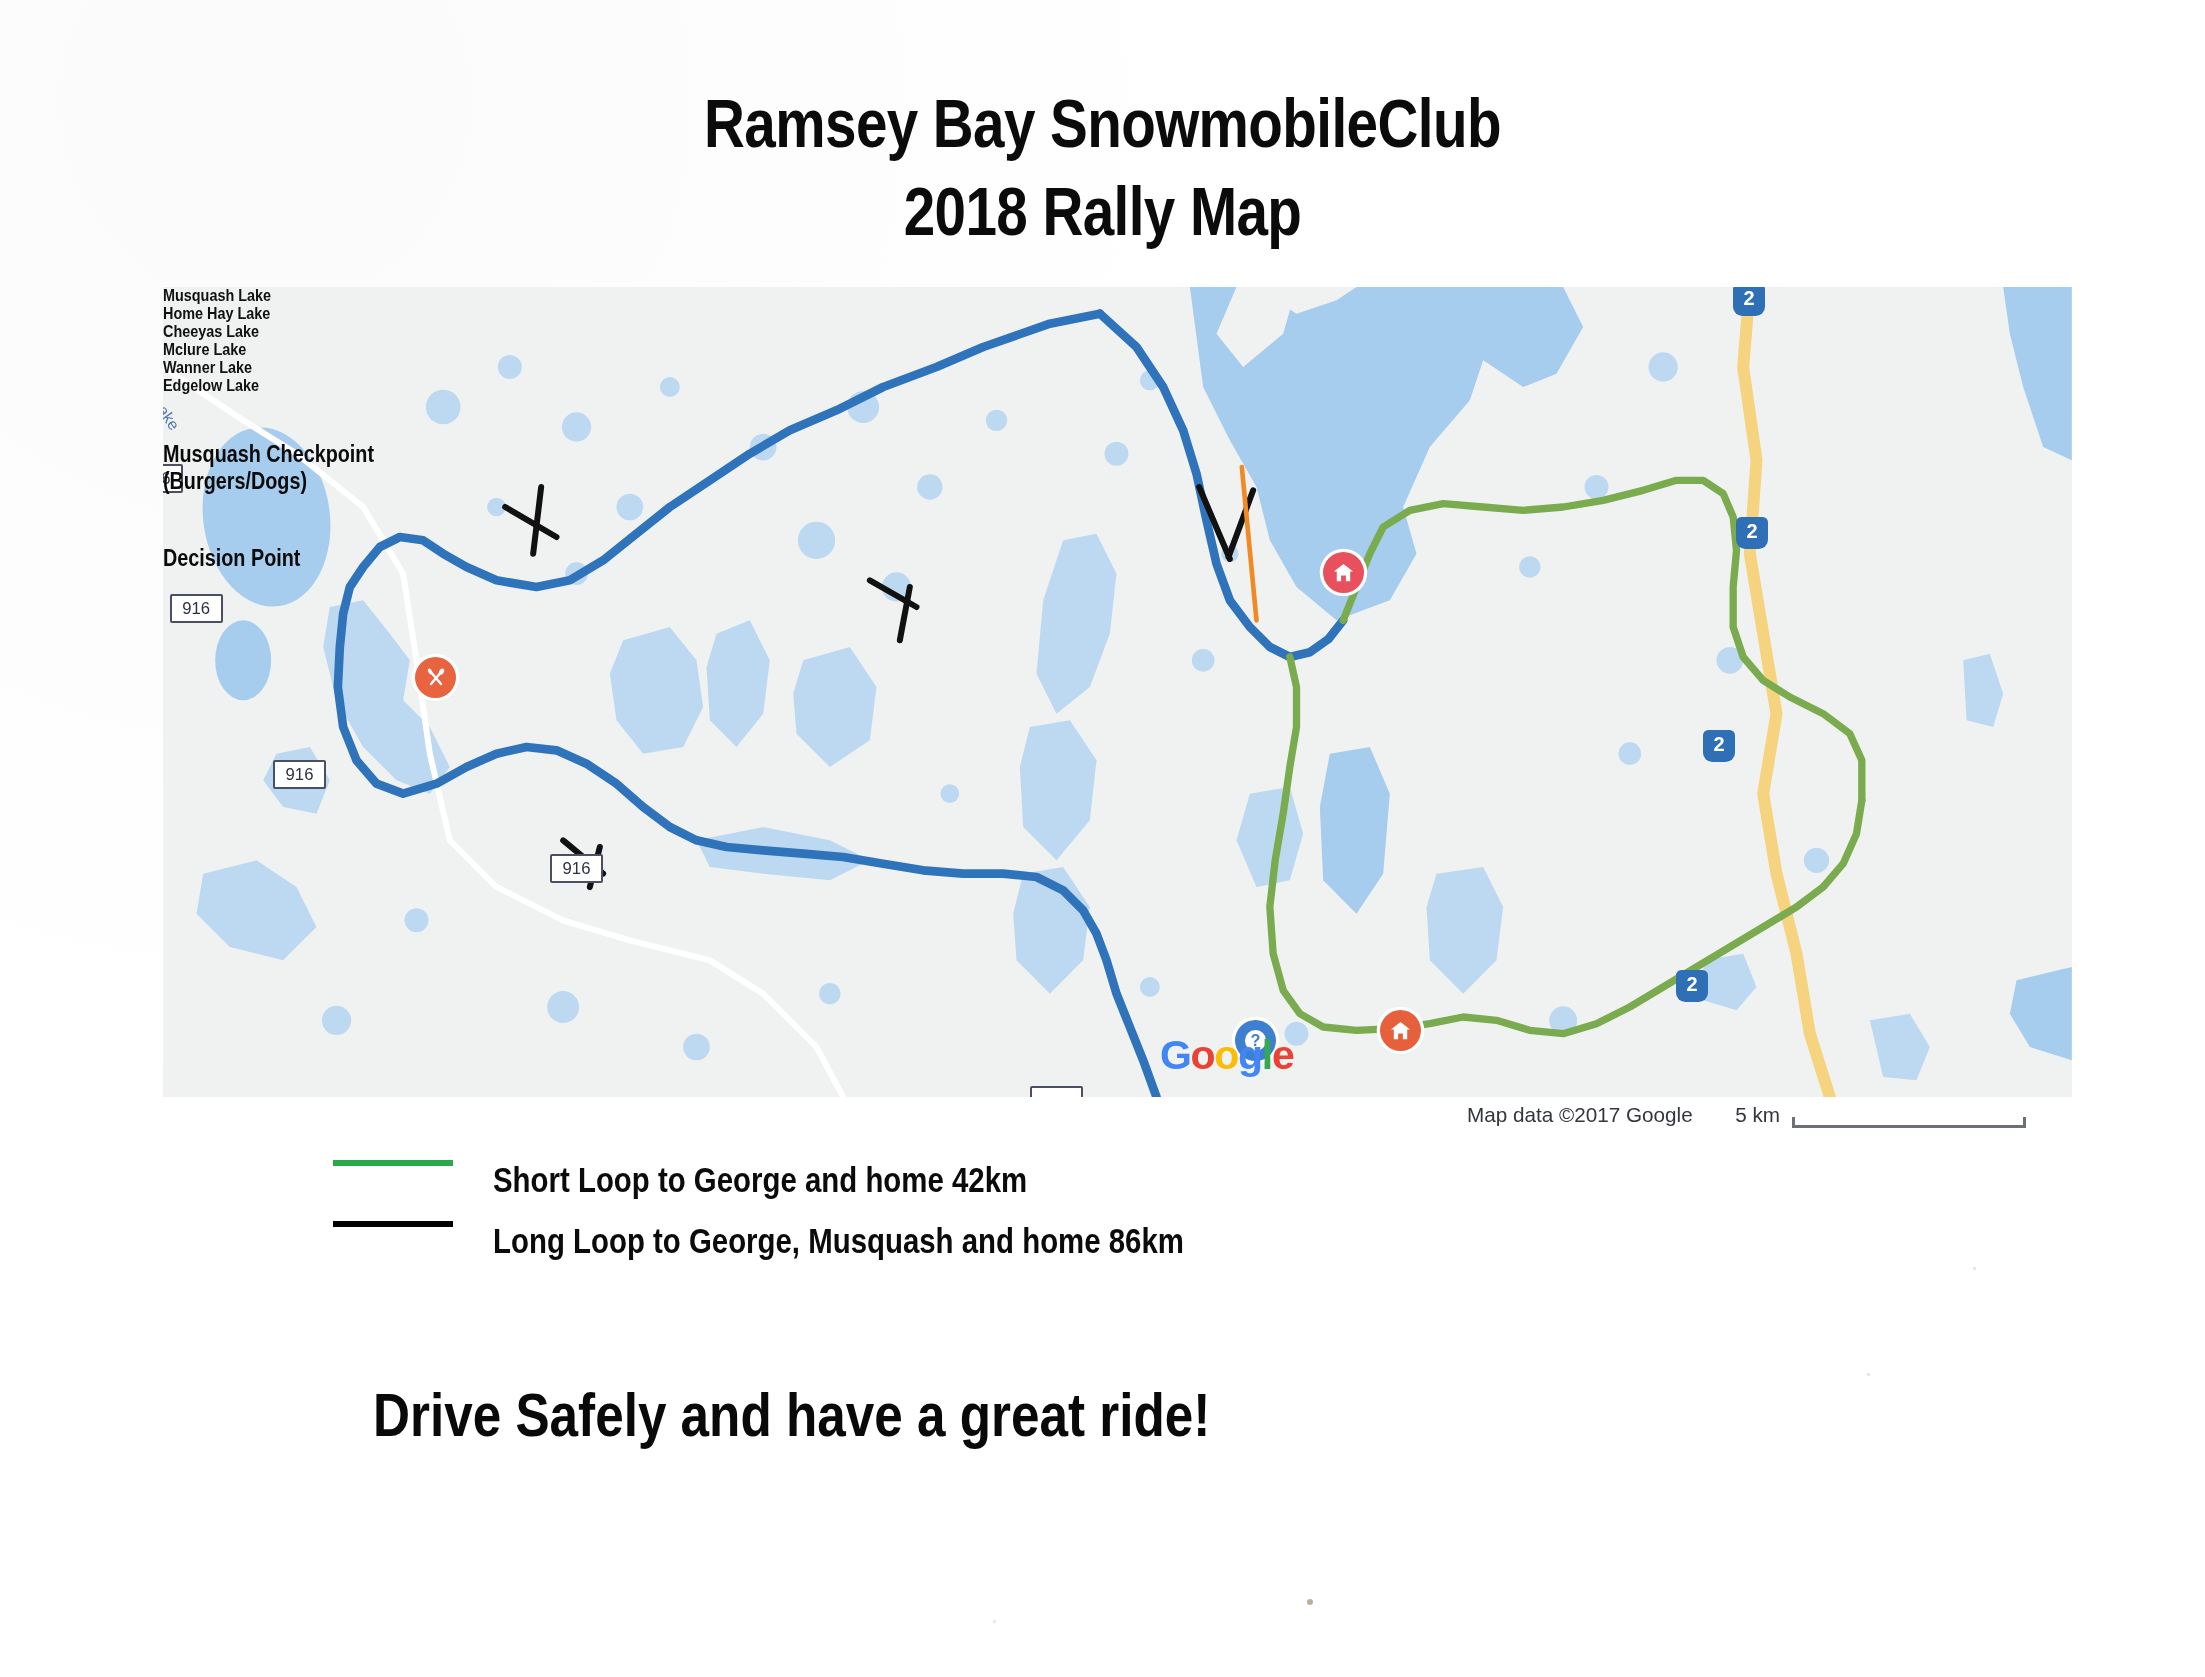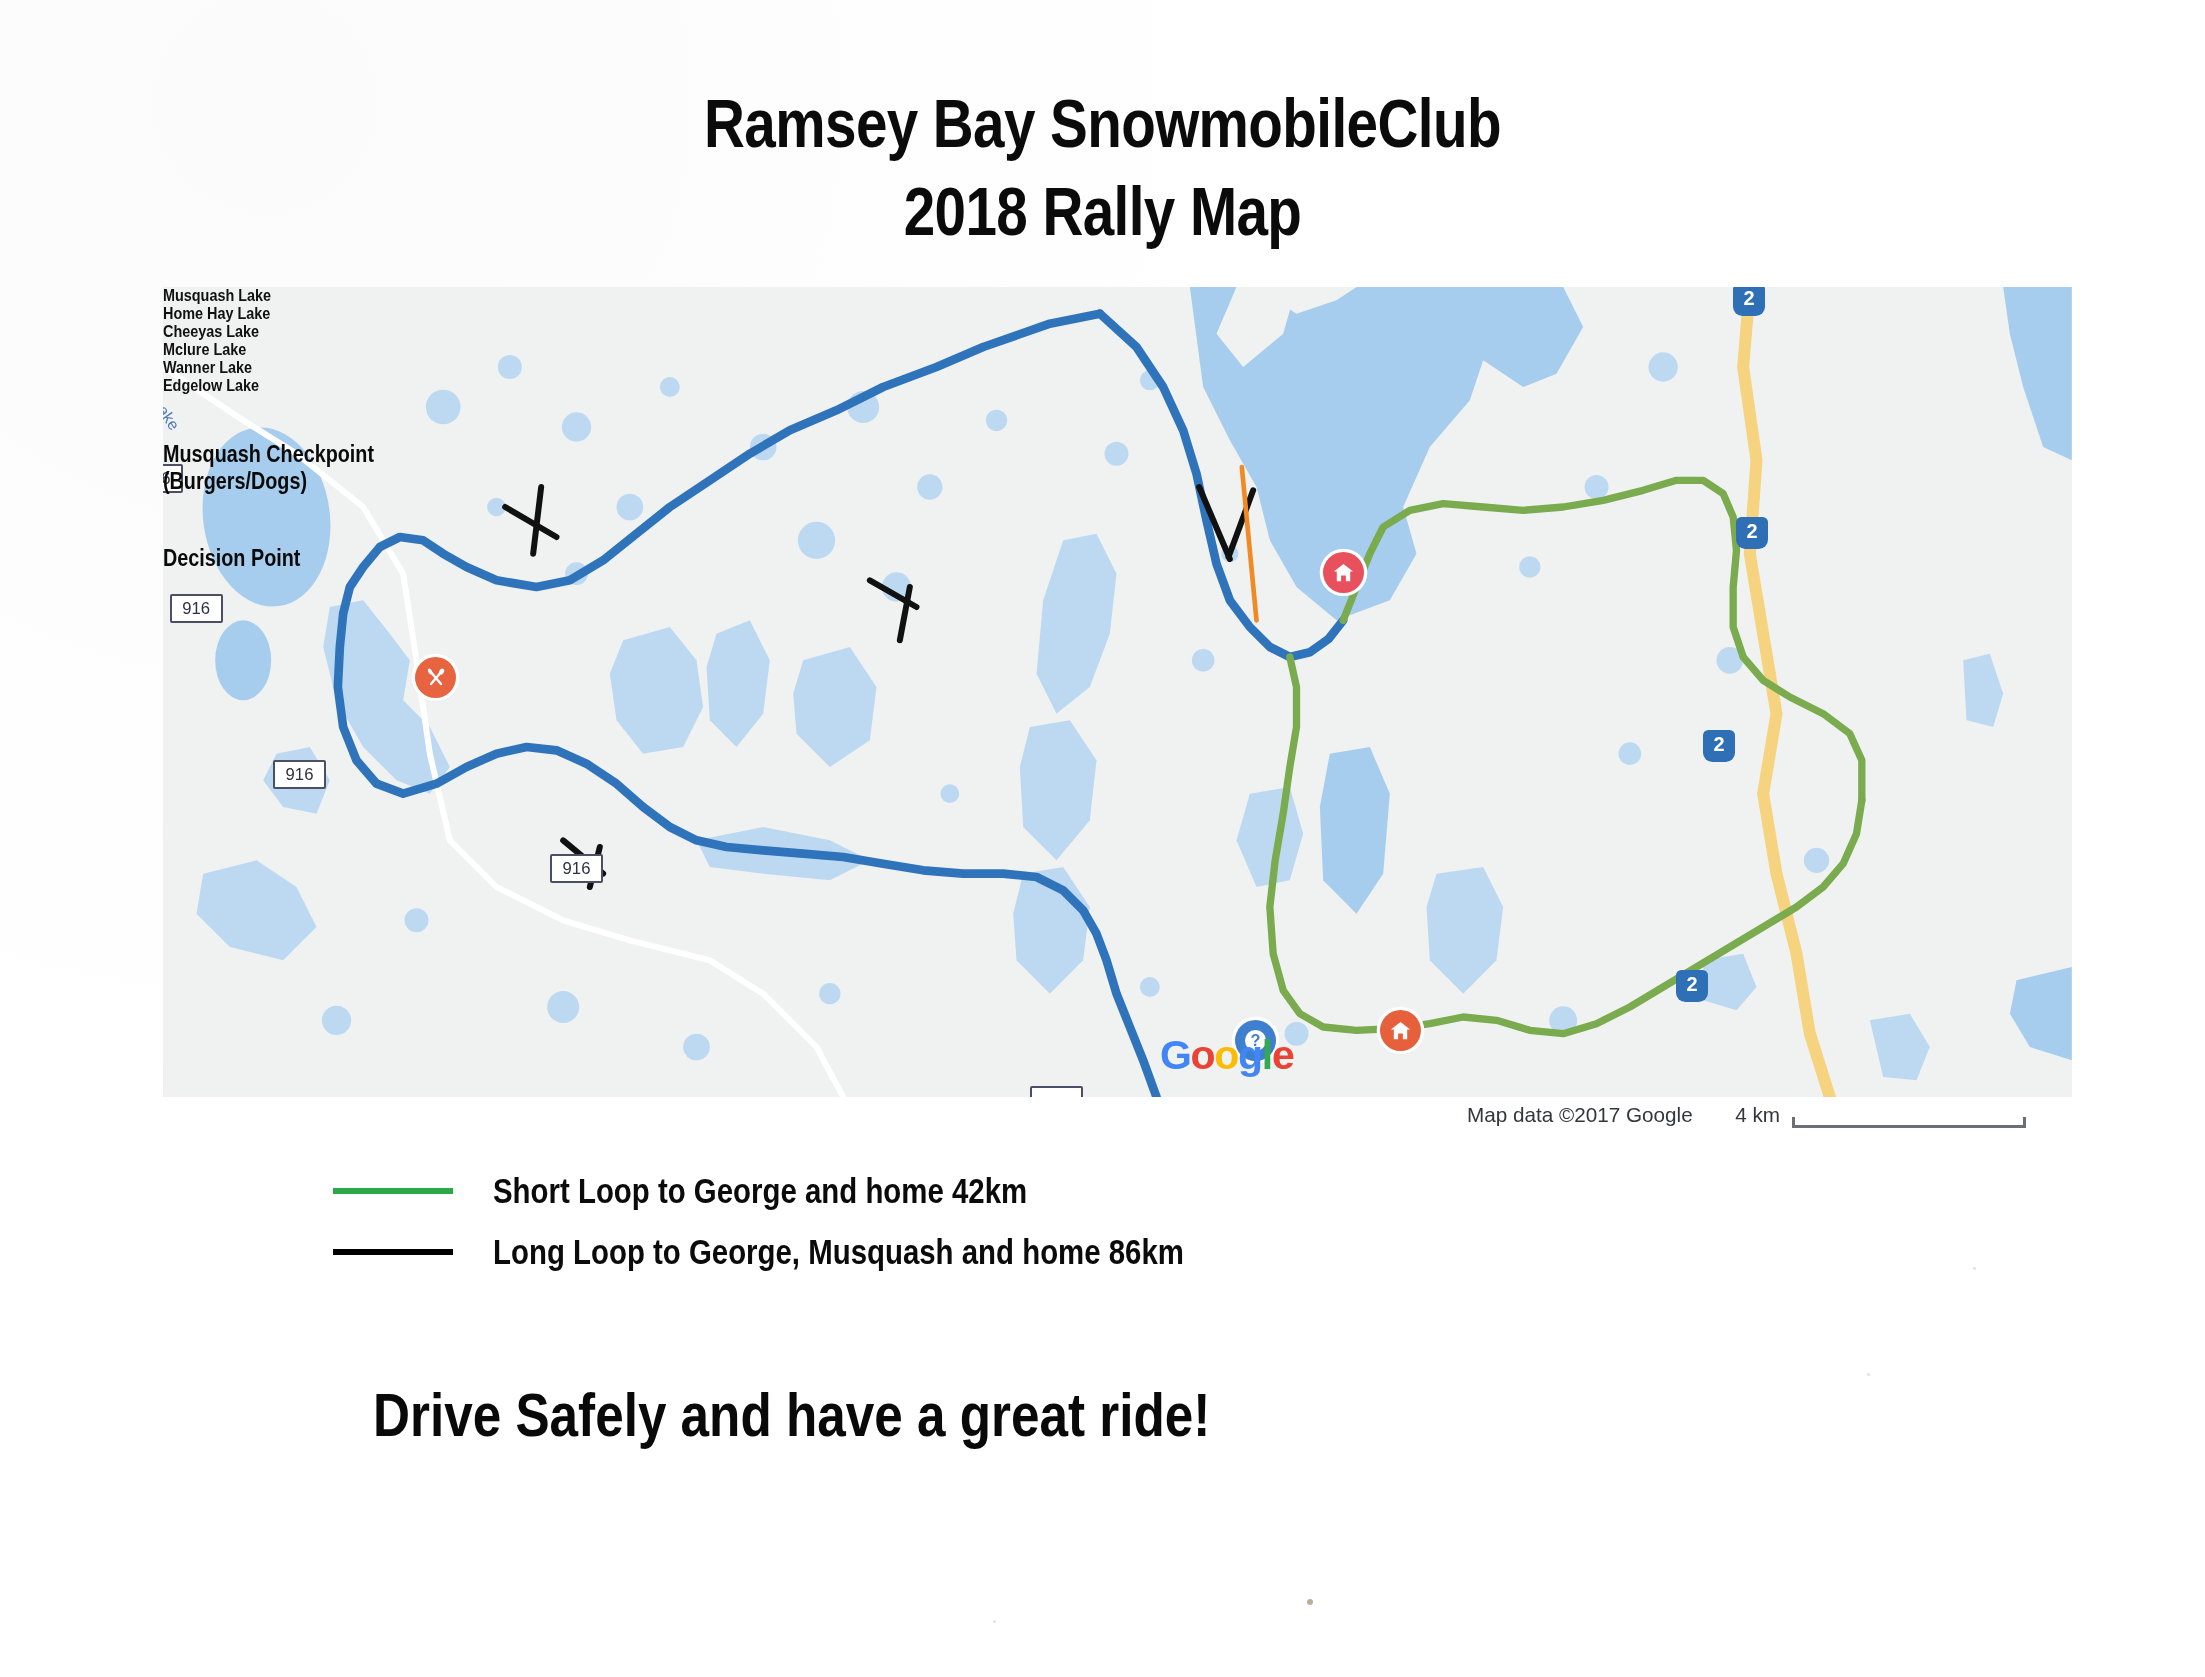--- a/index.html
+++ b/index.html
@@ -72,21 +72,21 @@
     position:absolute;left:1467px;top:1103px;
     font-size:20.7px;color:#33363c;white-space:nowrap;
   }
   #scalebar{
     position:absolute;left:1792px;top:1117px;width:233px;height:10.7px;
     border:none;
   }
   #scalebar i{position:absolute;background:#6b6f78;}
   
   #legend{position:absolute;left:333px;top:1160px;}
-  .legend-row{display:flex;align-items:center;height:61px;}
+  .legend-row{display:flex;height:61px;}
   .legend-swatch{width:120px;height:0;border-top:6px solid #000;margin-right:40px;}
   .legend-swatch.green{border-top-color:#2aa84a;}
   .legend-text{
     font-size:35px;font-weight:bold;color:#0b0b0b;white-space:nowrap;
     transform:scaleX(0.84);transform-origin:left center;
   }
   #tagline{
     position:absolute;left:373px;top:1380px;
     font-size:61px;font-weight:bold;color:#090909;white-space:nowrap;
     transform:scaleX(0.84);transform-origin:left center;
@@ -270,21 +270,21 @@
   <div id="google-logo" style="left:997px;top:745px;">
     <span style="color:#4285f4">G</span><span style="color:#ea4335">o</span><span style="color:#fbbc05">o</span><span style="color:#4285f4">g</span><span style="color:#34a853">l</span><span style="color:#ea4335">e</span>
   </div>
 
   <div class="shield916" style="left:867px;top:799px;color:transparent;"></div>
 </div>
 
 <div id="attrib">
   <span>Map data ©2017 Google</span>
   <span style="display:inline-block;width:31px;"></span>
-  <span>4 km</span>
+  <span>5 km</span>
 </div>
 <div id="scalebar">
   <i style="left:0;top:0;width:2.7px;height:10.7px;"></i>
   <i style="left:0;top:8px;width:233px;height:2.7px;"></i>
   <i style="left:231px;top:0;width:2.7px;height:10.7px;"></i>
 </div>
 
 <div id="legend">
   <div class="legend-row">
     <div class="legend-swatch green"></div>

